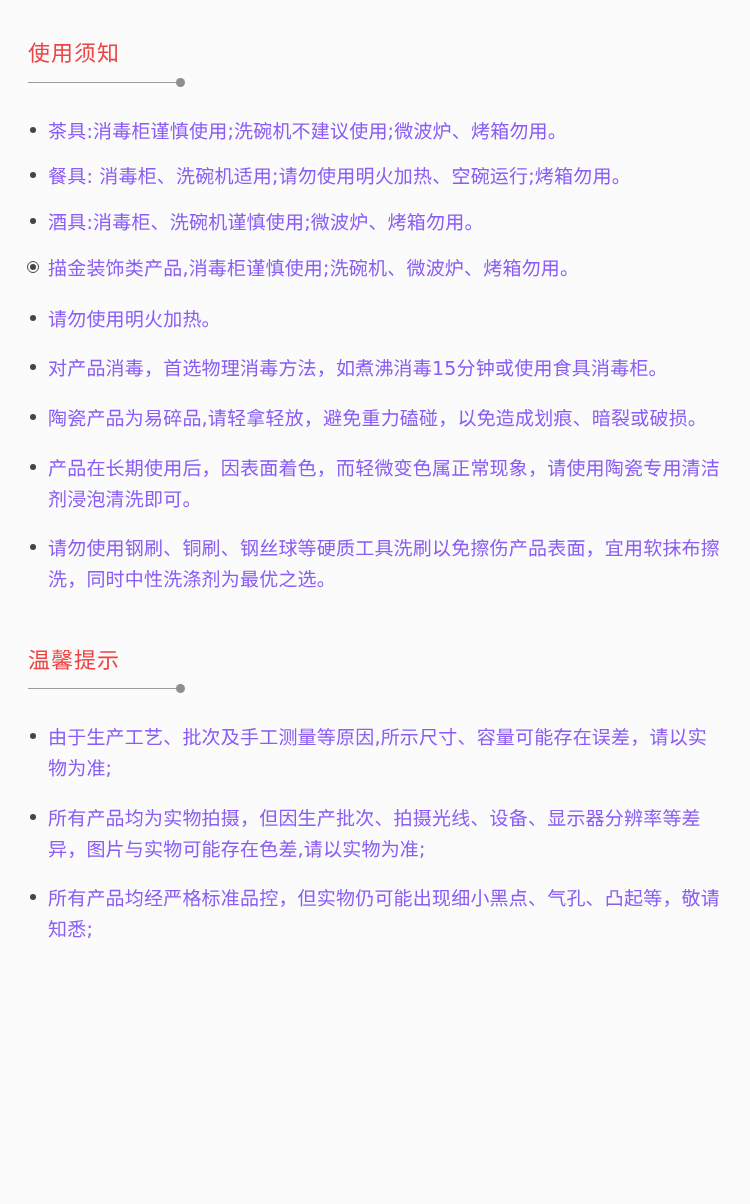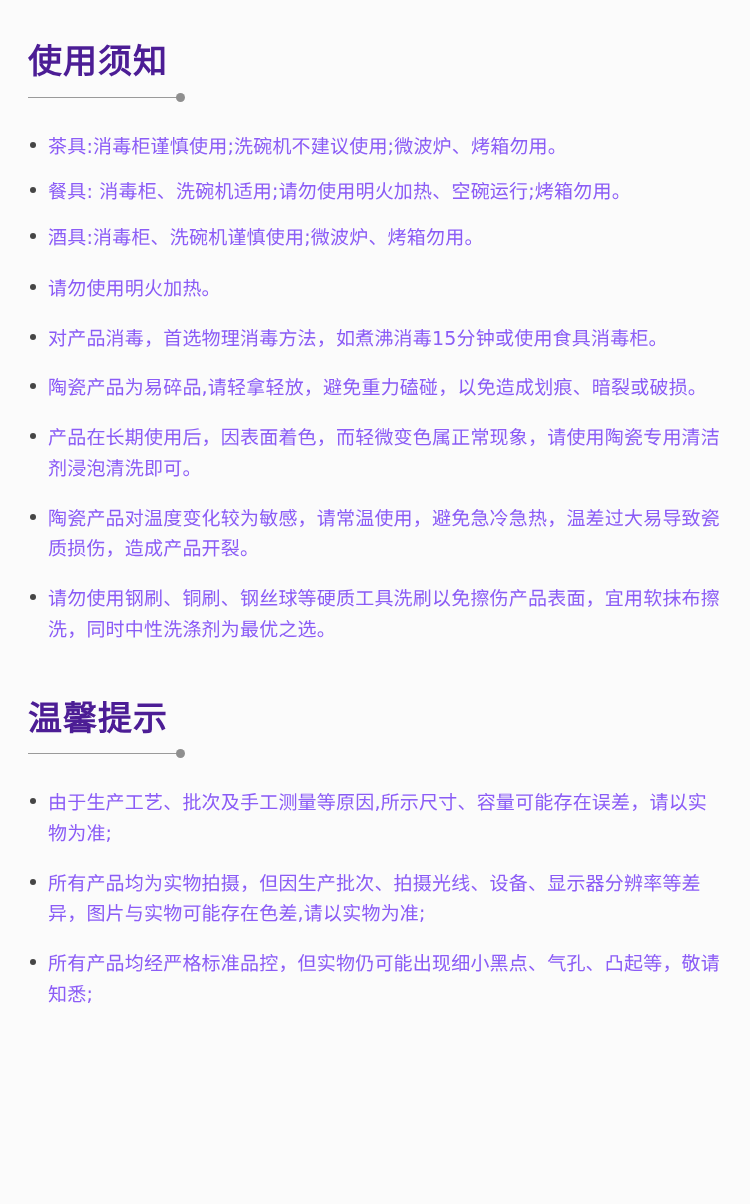--- a/index.html
+++ b/index.html
@@ -21,24 +21,24 @@
     padding: 40px 26px 30px 26px;
     position: relative;
   }
 
   
   .section-head {
     margin: 0 0 14px 0;
     padding-left: 2px;
   }
   .section-title {
-    font-size: 34px;
+    font-size: 22px;
     line-height: 1.25;
-    font-weight: 700;
-    color: #4c1d95;
+    font-weight: 400;
+    color: #ef4444;
     letter-spacing: 1px;
     margin: 0;
   }
   .rule {
     position: relative;
     height: 14px;
     width: 160px;
     margin-top: 8px;
   }
   .rule .line {
@@ -141,42 +141,42 @@
         <span>茶具:消毒柜谨慎使用;洗碗机不建议使用;微波炉、烤箱勿用。</span>
       </li>
       <li>
         <span class="bullet"></span>
         <span>餐具: 消毒柜、洗碗机适用;请勿使用明火加热、空碗运行;烤箱勿用。</span>
       </li>
       <li>
         <span class="bullet"></span>
         <span>酒具:消毒柜、洗碗机谨慎使用;微波炉、烤箱勿用。</span>
       </li>
+      <li>
+        <span class="bullet ring"></span>
+        <span>描金装饰类产品,消毒柜谨慎使用;洗碗机、微波炉、烤箱勿用。</span>
+      </li>
     </ul>
 
     <ul class="list block-gap loose">
       <li>
         <span class="bullet"></span>
         <span>请勿使用明火加热。</span>
       </li>
       <li>
         <span class="bullet"></span>
         <span>对产品消毒，首选物理消毒方法，如煮沸消毒15分钟或使用食具消毒柜。</span>
       </li>
       <li>
         <span class="bullet"></span>
         <span>陶瓷产品为易碎品,请轻拿轻放，避免重力磕碰，以免造成划痕、暗裂或破损。</span>
       </li>
       <li>
         <span class="bullet"></span>
         <span>产品在长期使用后，因表面着色，而轻微变色属正常现象，请使用陶瓷专用清洁剂浸泡清洗即可。</span>
-      </li>
-      <li>
-        <span class="bullet"></span>
-        <span>陶瓷产品对温度变化较为敏感，请常温使用，避免急冷急热，温差过大易导致瓷质损伤，造成产品开裂。</span>
       </li>
       <li>
         <span class="bullet"></span>
         <span>请勿使用钢刷、铜刷、钢丝球等硬质工具洗刷以免擦伤产品表面，宜用软抹布擦洗，同时中性洗涤剂为最优之选。</span>
       </li>
     </ul>
   </div>
 
   <div class="section section-two">
 

